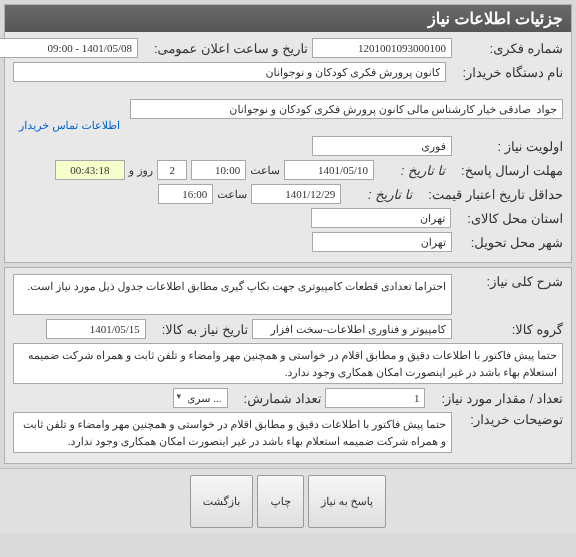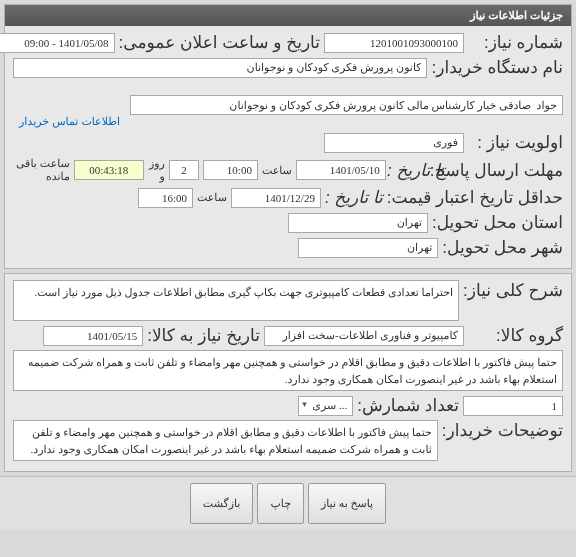--- a/index.html
+++ b/index.html
@@ -12,35 +12,36 @@
 }
 .panel {
   background: #e8e8e8;
   border: 1px solid #b0b0b0;
   margin: 4px;
 }
 .panel-header {
   background: linear-gradient(to bottom, #6a6a6a, #555);
   color: #fff;
   padding: 4px 8px;
-  font-size: 11px;
+  font-size: 16px;
   font-weight: bold;
 }
 .panel-body { padding: 6px 8px; }
 .row {
   display: flex;
   align-items: center;
   margin-bottom: 4px;
   gap: 4px;
 }
 .label {
   color: #333;
   white-space: nowrap;
-  font-size: 17px;
+  font-size: 13px;
   min-width: 95px;
+  margin-left: 12px;
 }
 .label-sm { min-width: 55px; font-style: italic; }
 .field {
   background: #fff;
   border: 1px solid #a8a8a8;
   padding: 2px 5px;
   font-size: 11px;
   color: #333;
   height: 20px;
   line-height: 15px;
@@ -85,37 +86,37 @@
   display: flex;
   justify-content: center;
   gap: 4px;
   padding: 6px;
   background: #e0e0e0;
   border-top: 1px solid #c0c0c0;
 }
 .btn {
   background: linear-gradient(to bottom, #f7f7f7, #dedede);
   border: 1px solid #9a9a9a;
-  padding: 13px 12px;
+  padding: 19px 12px;
   font-size: 11px;
   font-family: Tahoma;
   cursor: pointer;
   border-radius: 2px;
   color: #333;
 }
 </style>
 </head>
 <body>
 
 <div class="panel">
   <div class="panel-header">جزئیات اطلاعات نیاز</div>
   <div class="panel-body">
 
     <div class="row">
-      <span class="label">شماره نیاز:</span>
+      <span class="label">شماره فکری:</span>
       <input class="field" style="width: 140px;" value="1201001093000100">
       <span class="label" style="min-width:auto">تاریخ و ساعت اعلان عمومی:</span>
       <input class="field" style="width: 140px;" value="1401/05/08 - 09:00">
     </div>
 
     <div class="row">
       <span class="label">نام دستگاه خریدار:</span>
       <input class="field field-flex" value="کانون پرورش فکری کودکان و نوجوانان" style="">
     </div>
 
@@ -132,34 +133,33 @@
     <div class="row">
       <span class="label">مهلت ارسال پاسخ:</span>
       <span class="label label-sm">تا تاریخ :</span>
       <input class="field" style="width: 90px;" value="1401/05/10">
       <span class="small-txt">ساعت</span>
       <input class="field" style="width: 55px;" value="10:00">
       <div class="countdown-row">
         <input class="field" style="width: 30px; text-align: center;" value="2">
         <span class="small-txt">روز و</span>
         <input class="field" style="width: 70px; text-align: center; background: rgb(246, 255, 204);" value="00:43:18">
-        <span class="small-txt">ساعت باقی مانده</span>
       </div>
     </div>
 
     <div class="row">
       <span class="label">حداقل تاریخ اعتبار قیمت:</span>
       <span class="label label-sm">تا تاریخ :</span>
       <input class="field" style="width: 90px;" value="1401/12/29">
       <span class="small-txt">ساعت</span>
       <input class="field" style="width: 55px;" value="16:00">
     </div>
 
     <div class="row">
-      <span class="label">استان محل تحویل:</span>
+      <span class="label">استان محل کالای:</span>
       <input class="field" style="width: 140px;" value="تهران">
     </div>
 
     <div class="row">
       <span class="label">شهر محل تحویل:</span>
       <input class="field" style="width: 140px;" value="تهران">
     </div>
 
   </div>
 </div>
@@ -177,20 +177,21 @@
       <input class="field" style="width: 200px;" value="کامپیوتر و فناوری اطلاعات-سخت افزار">
       <span class="label" style="min-width:auto">تاریخ نیاز به کالا:</span>
       <input class="field" style="width: 100px;" value="1401/05/15">
     </div>
 
     <div class="row" style="align-items:flex-start">
       <textarea class="field field-flex" rows="2" style="">حتما پیش فاکتور با اطلاعات دقیق و مطابق اقلام در خواستی و همچنین مهر وامضاء و تلفن ثابت و همراه شرکت ضمیمه استعلام بهاء باشد در غیر اینصورت امکان همکاری وجود ندارد.</textarea>
     </div>
 
     <div class="row">
+      <span class="label">تعداد / مقدار مورد نیاز:</span>
       <input class="field" style="width: 100px;" value="1">
       <span class="label" style="min-width:auto">تعداد شمارش:</span>
       <span class="select-wrap">
         <input class="field select-field" value="... سری" style="">
       </span>
     </div>
 
     <div class="row" style="align-items:flex-start">
       <span class="label">توضیحات خریدار:</span>
       <textarea class="field field-flex" rows="2" style="">حتما پیش فاکتور با اطلاعات دقیق و مطابق اقلام در خواستی و همچنین مهر وامضاء و تلفن ثابت و همراه شرکت ضمیمه استعلام بهاء باشد در غیر اینصورت امکان همکاری وجود ندارد.</textarea>

